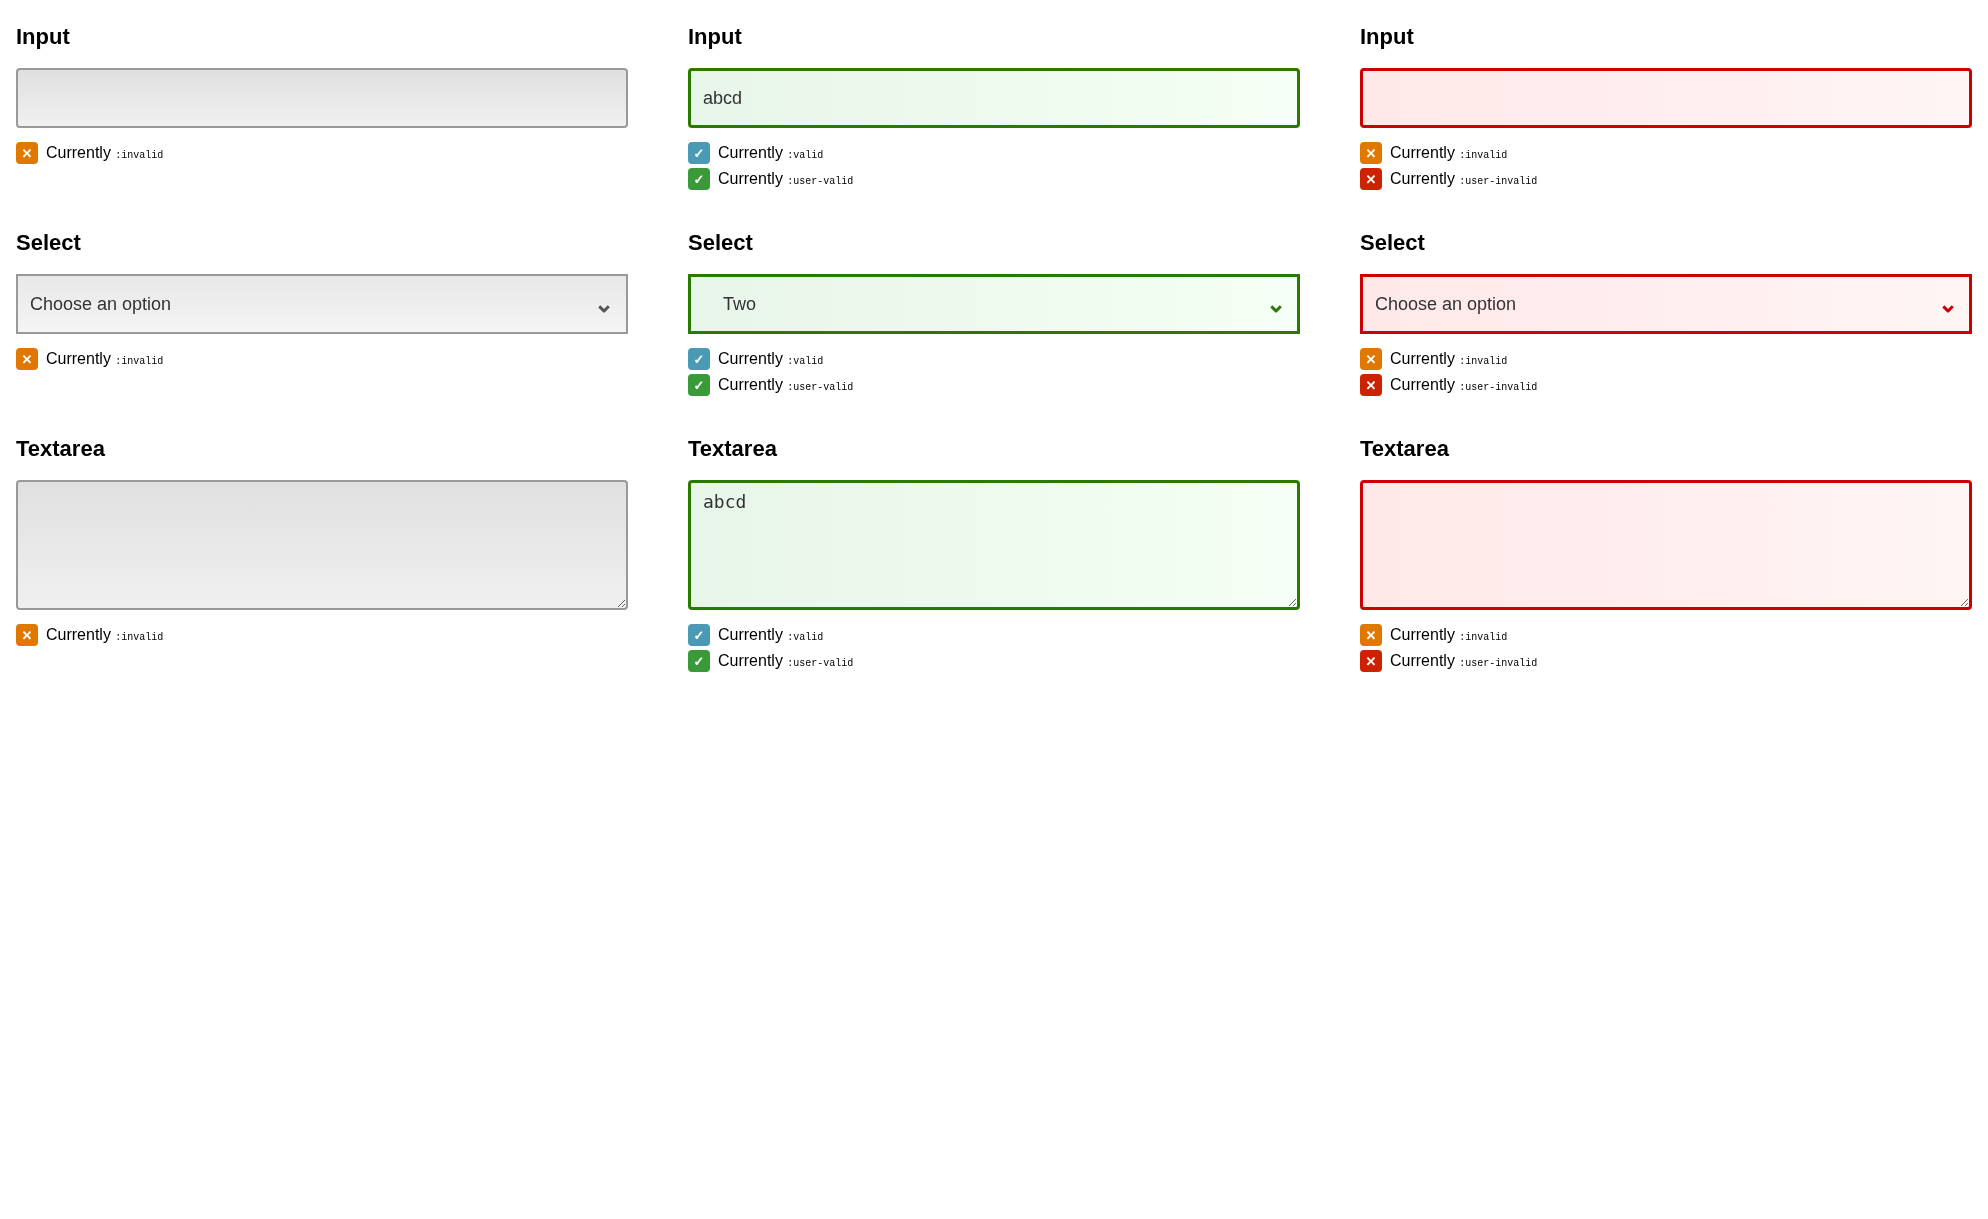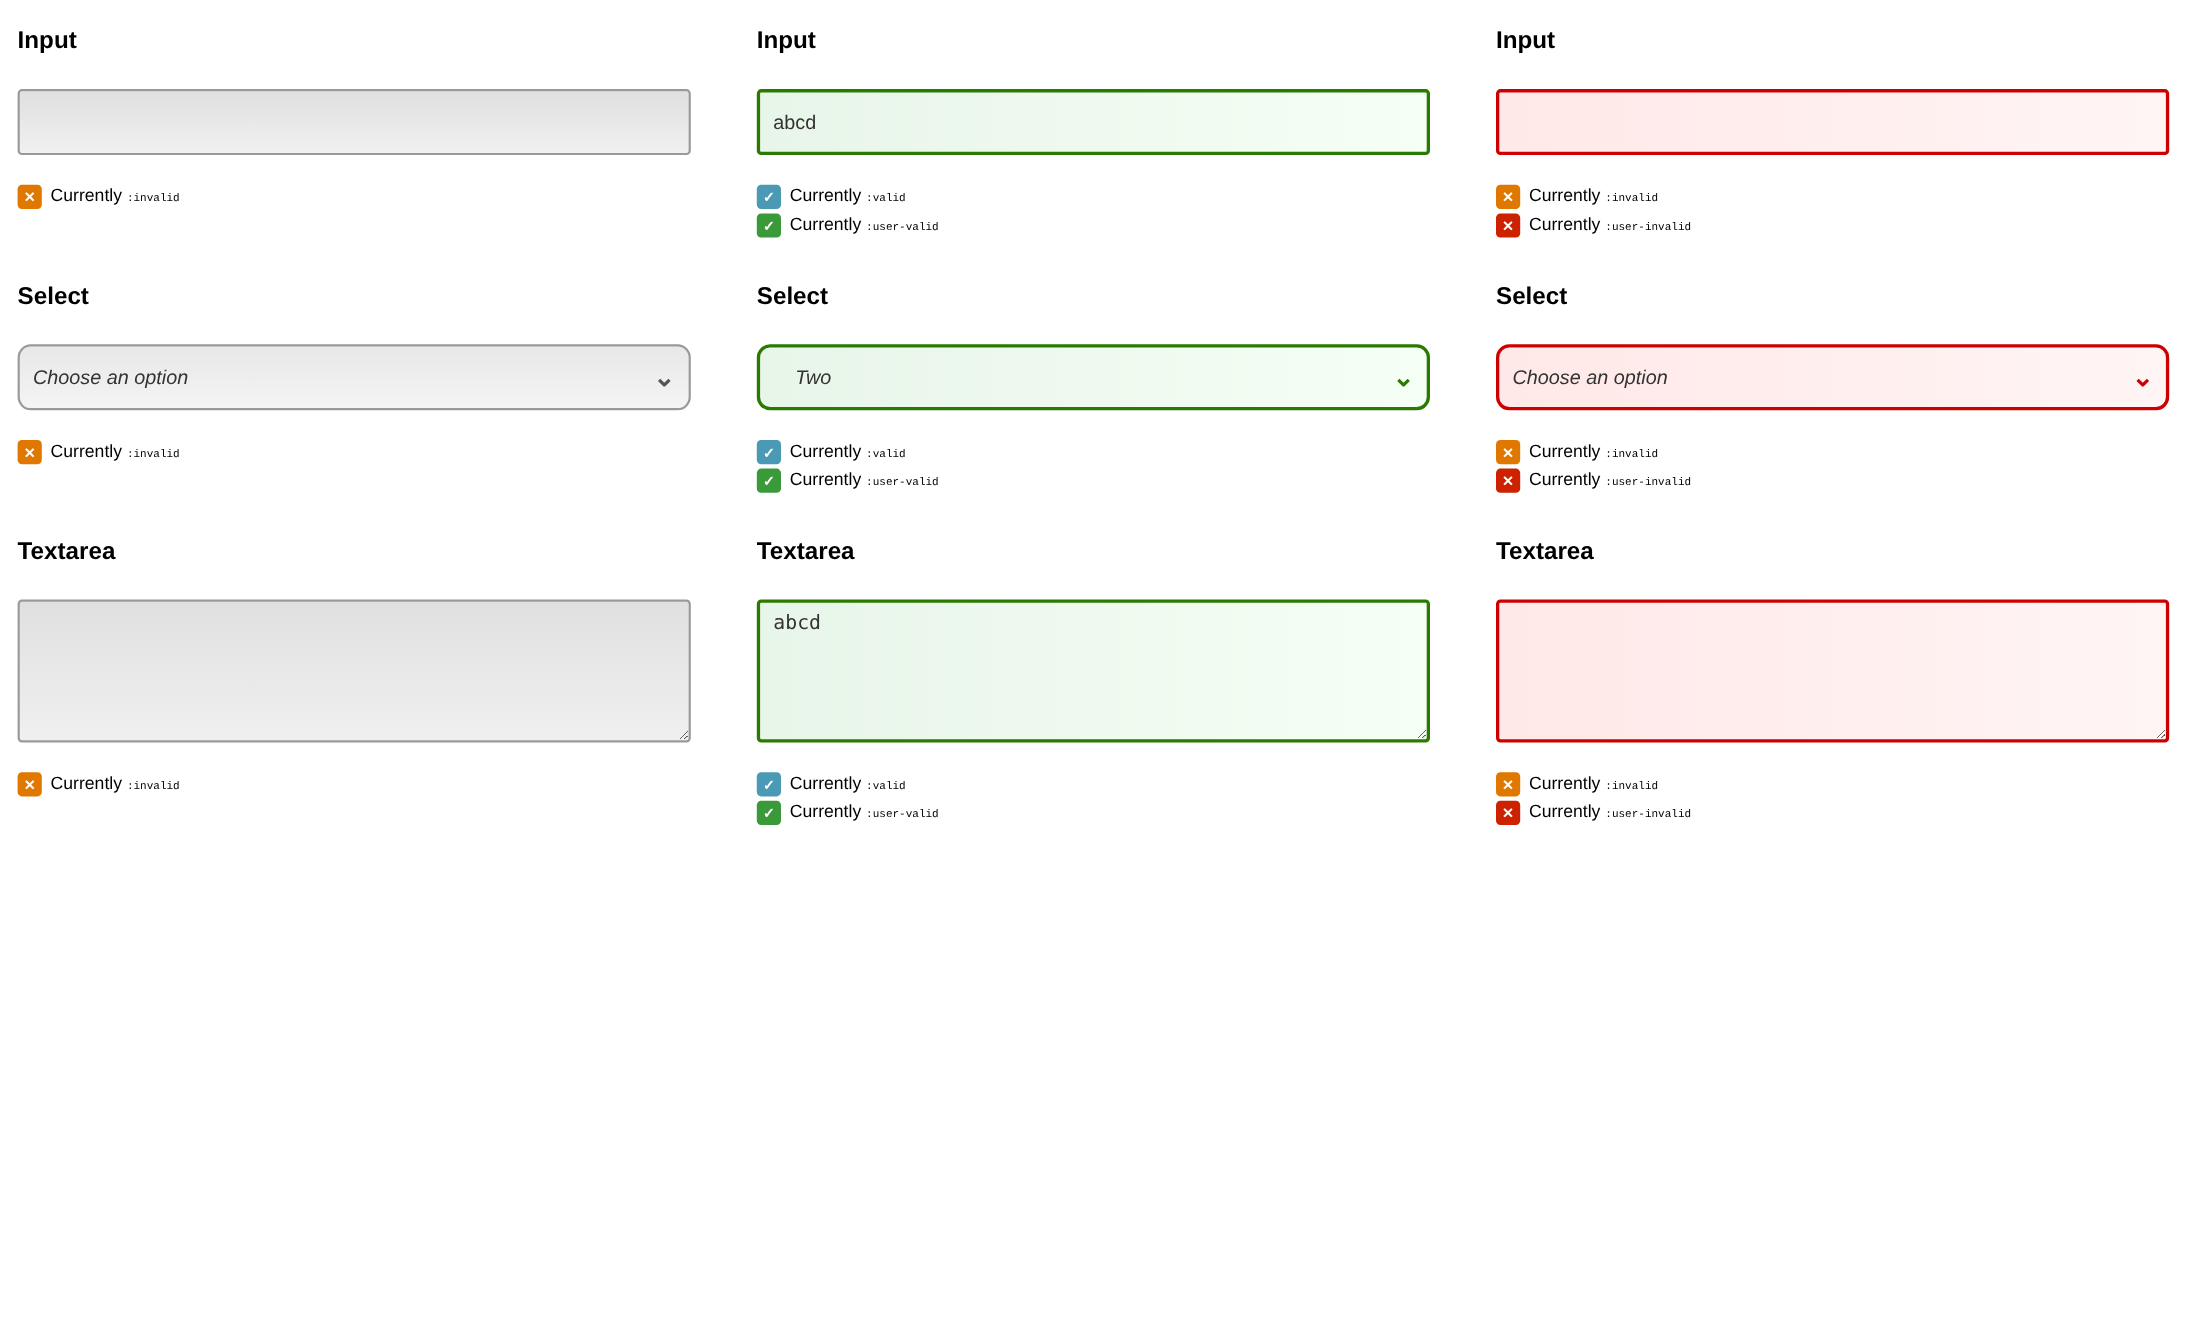--- a/index.html
+++ b/index.html
@@ -9,21 +9,21 @@
       padding: 24px 16px;
     }
     .grid {
       display: grid;
       grid-template-columns: 1fr 1fr 1fr;
       gap: 40px 60px;
     }
     .cell {
       display: flex;
       flex-direction: column;
-      gap: 27px;
+      gap: 14px;
     }
     .section-label {
       font-weight: bold;
       font-size: 22px;
       margin-bottom: 4px;
     }
     
     .form-input {
       width: 100%;
       height: 60px;
@@ -50,26 +50,25 @@
     
     .form-select-wrapper {
       position: relative;
       width: 100%;
     }
     .form-select {
       width: 100%;
       height: 60px;
       font-size: 18px;
       padding: 8px 40px 8px 12px;
-      border-radius: 12px;
+      border-radius: 0;
       outline: none;
       appearance: none;
       -webkit-appearance: none;
       cursor: pointer;
-      font-style: italic;
     }
     .select-neutral {
       background: linear-gradient(to bottom, #e8e8e8, #f4f4f4);
       border: 2px solid #999;
       color: #333;
     }
     .select-valid {
       background: linear-gradient(to right, #e8f5e9, #f5fff5);
       border: 3px solid #2a7a00;
       color: #333;

